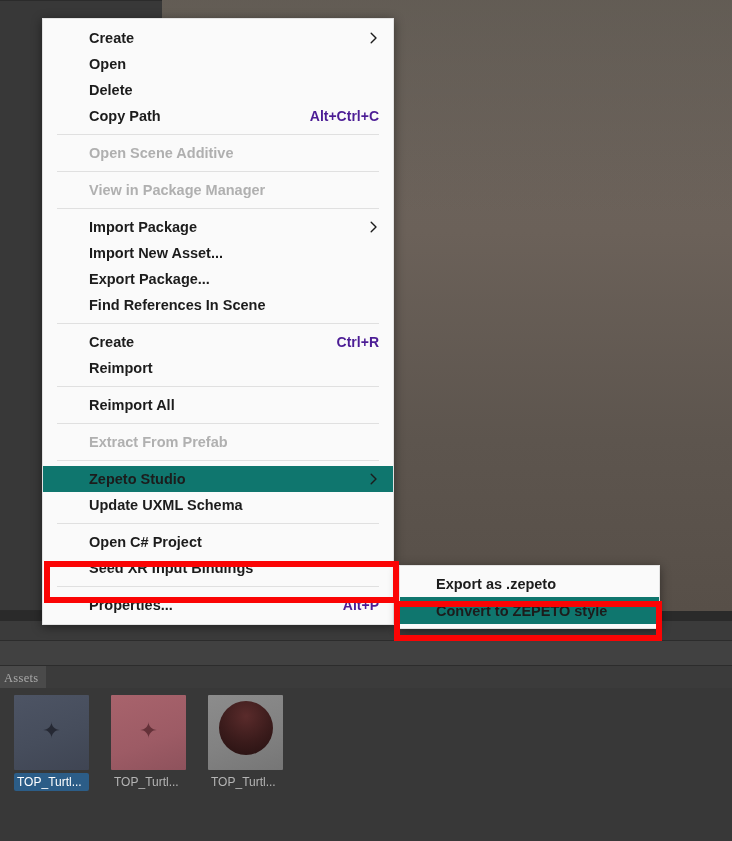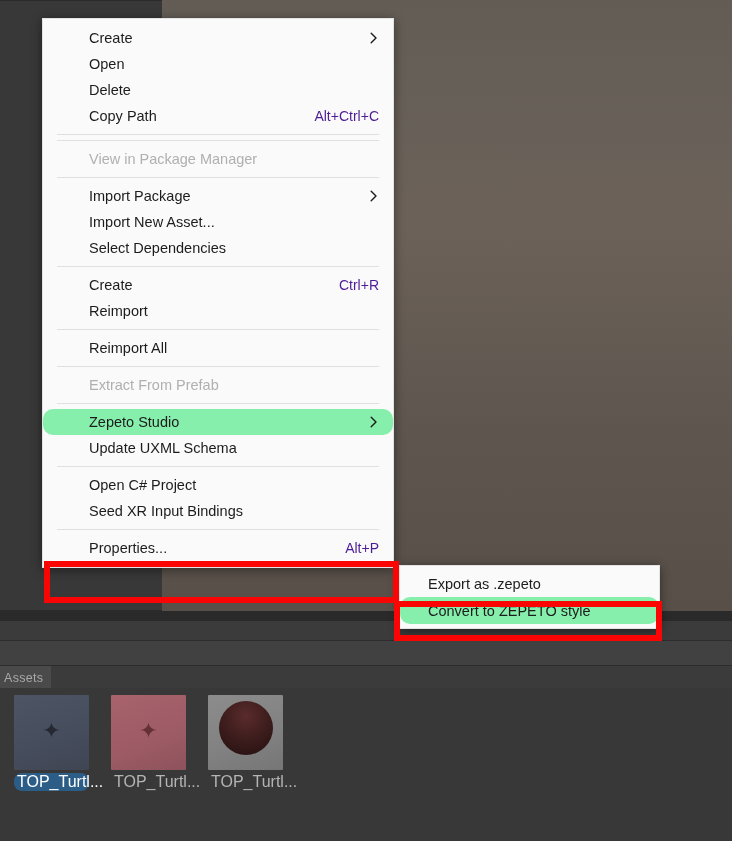--- a/index.html
+++ b/index.html
@@ -63,20 +63,21 @@
   .project-toolbar {
     position: absolute; left: 0; right: 0; top: 20px; height: 25px;
     background: #414141; border-bottom: 1px solid #2c2c2c;
   }
   .breadcrumb {
     position: absolute; left: 0px; top: 45px;
     height: 22px; padding: 2px 8px 0 4px;
     color: #a9a9a9; font-size: 12.5px; line-height: 20px;
     background: #4a4a4a;
     letter-spacing: 0.3px;
+    font-family: Liberation Serif, serif;
   }
   .asset-area {
     position: absolute; left: 0; right: 0; top: 67px; bottom: 0;
     background: #383838;
   }
 
   .asset-grid {
     position: absolute; left: 14px; top: 7px;
     display: flex; gap: 22px;
   }
@@ -98,23 +99,23 @@
   .thumb-c .thumb-glyph {
     width: 54px; height: 54px; border-radius: 50%;
     background: radial-gradient(circle at 50% 28%, #5a2b2b 0%, #3a1b1b 55%, #241010 100%);
     top: 44%;
   }
   .thumb-b .thumb-glyph { color: rgba(80,35,42,0.75); font-size: 22px; }
   .thumb-a .thumb-glyph { color: rgba(25,28,38,0.75); font-size: 22px; }
 
   .asset-label {
     margin-top: 3px;
-    font-size: 16px; color: #b4b4b4;
+    font-size: 12px; color: #b4b4b4;
     text-align: left; white-space: nowrap;
-    padding: 1px 3px; border-radius: 8px;
+    padding: 1px 3px; border-radius: 2px;
     line-height: 16px;
   }
   .asset-label.selected { background: #2c5d87; color: #ffffff; }
 
   
   .ctx-menu {
     position: absolute;
     left: 42px; top: 18px;
     width: 352px;
     background: #fafafa;
@@ -124,23 +125,24 @@
     z-index: 40;
   }
   .mi {
     position: relative;
     height: 26px;
     display: flex; align-items: center;
     padding: 0 14px 0 46px;
     font-size: 14.5px;
     color: #1c1c1c;
     white-space: nowrap;
+    font-weight: bold;
   }
   .mi.disabled { color: #b0b0b0; }
-  .mi.hover { background: #86efac; border-radius: 10px; }
+  .mi.hover { background: #0f766e; }
   .mi .label { flex: 0 0 auto; }
   .mi .shortcut {
     margin-left: auto;
     color: #4c1d95; font-size: 14px;
   }
   .mi .arrow {
     margin-left: auto;
     width: 10px; height: 10px;
     color: #1c1c1c;
     display: flex; align-items: center; justify-content: center;
@@ -155,21 +157,21 @@
   .submenu {
     position: absolute;
     left: 399px; top: 565px;
     width: 261px;
     background: #fafafa;
     border: 1px solid #e3e3e3;
     box-shadow: 0 2px 10px rgba(0,0,0,0.45);
     padding: 4px 0 4px 0;
     z-index: 45;
   }
-  .submenu .mi { padding-left: 28px; height: 27px; }
+  .submenu .mi { padding-left: 36px; height: 27px; }
 
   
   .redbox {
     position: absolute;
     border: 6px solid #fb0404;
     z-index: 60;
     pointer-events: none;
     background: transparent;
   }
   #redbox-zepeto-studio { left: 44px;  top: 561px; width: 355px; height: 42px; }
@@ -242,38 +244,44 @@
         <span class="label">Open</span>
       </div>
       <div class="mi">
         <span class="label">Delete</span>
       </div>
       <div class="mi">
         <span class="label">Copy Path</span>
         <span class="shortcut">Alt+Ctrl+C</span>
       </div>
       <div class="sep"></div>
+      <div class="mi disabled">
+        <span class="label">Open Scene Additive</span>
+      </div>
       <div class="sep"></div>
       <div class="mi disabled">
         <span class="label">View in Package Manager</span>
       </div>
       <div class="sep"></div>
       <div class="mi">
         <span class="label">Import Package</span>
         <span class="arrow">
           <svg width="10" height="12" viewBox="0 0 10 12" aria-hidden="true">
             <path d="M2.2 1.2 L7 6 L2.2 10.8" fill="none" stroke="currentColor" stroke-width="1.4" stroke-linecap="round" stroke-linejoin="round"></path>
           </svg>
         </span>
       </div>
       <div class="mi">
         <span class="label">Import New Asset...</span>
       </div>
       <div class="mi">
-        <span class="label">Select Dependencies</span>
+        <span class="label">Export Package...</span>
+      </div>
+      <div class="mi">
+        <span class="label">Find References In Scene</span>
       </div>
       <div class="sep"></div>
       <div class="mi">
         <span class="label">Create</span>
         <span class="shortcut">Ctrl+R</span>
       </div>
       <div class="mi">
         <span class="label">Reimport</span>
       </div>
       <div class="sep"></div>

